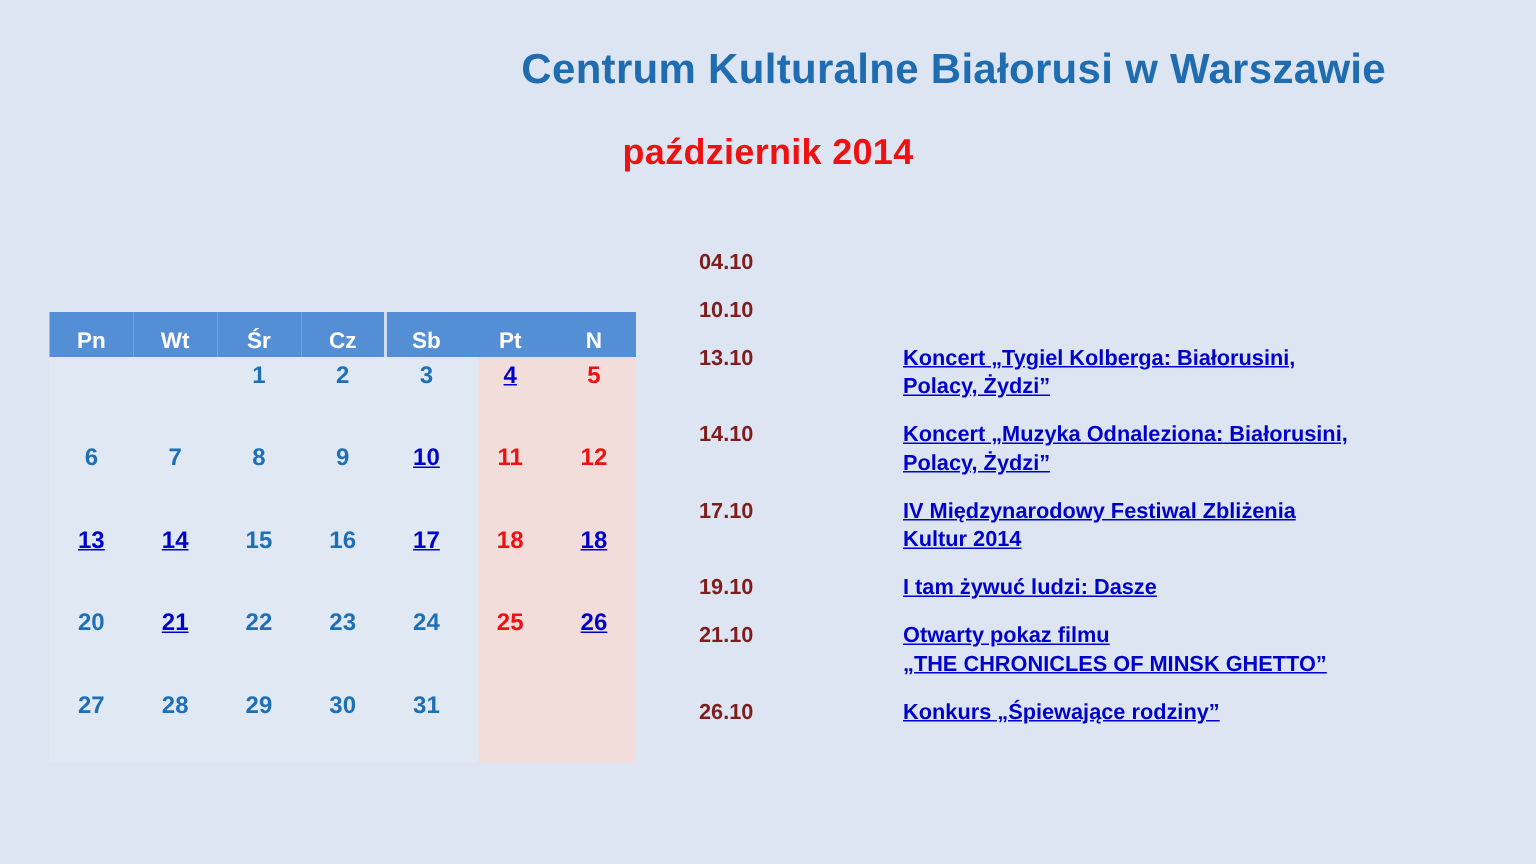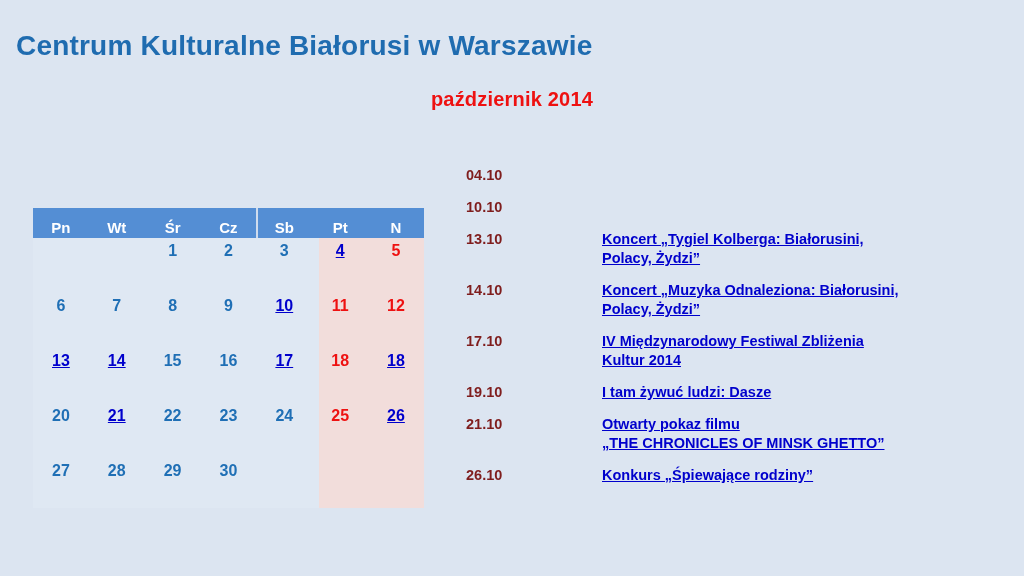--- a/index.html
+++ b/index.html
@@ -19,37 +19,37 @@
   .slide {
     position: relative;
     width: 1024px;
     height: 576px;
     background: #dce5f1;
   }
 
   
   .title {
     position: absolute;
-    left: 16px;
+    left: 0;
     top: 30px;
     width: 924px;
-    text-align: left;
+    text-align: right;
     font-size: 28px;
     font-weight: bold;
     color: #1f6cb0;
     letter-spacing: 0.2px;
     white-space: nowrap;
   }
   .subtitle {
     position: absolute;
     left: 0;
     top: 88px;
     width: 1024px;
     text-align: center;
-    font-size: 20px;
+    font-size: 24px;
     font-weight: bold;
     color: #ee1111;
     letter-spacing: 0.2px;
     white-space: nowrap;
   }
 
   
   .calendar {
     position: absolute;
     left: 33px;
@@ -202,20 +202,21 @@
         <div class="cal-cell d-link">21</div>
         <div class="cal-cell d-plain">22</div>
         <div class="cal-cell d-plain">23</div>
         <div class="cal-cell d-plain">24</div>
         <div class="cal-cell d-red">25</div>
         <div class="cal-cell d-link">26</div>
         <div class="cal-cell d-plain">27</div>
         <div class="cal-cell d-plain">28</div>
         <div class="cal-cell d-plain">29</div>
         <div class="cal-cell d-plain">30</div>
+        <div class="cal-cell d-plain">31</div>
         <div class="cal-cell d-empty"></div>
         <div class="cal-cell d-empty"></div>
       </div>
   </div>
 
   <div class="events">
       <div class="event-row">
         <div class="event-date">04.10</div>
       </div>
       <div class="event-row">

